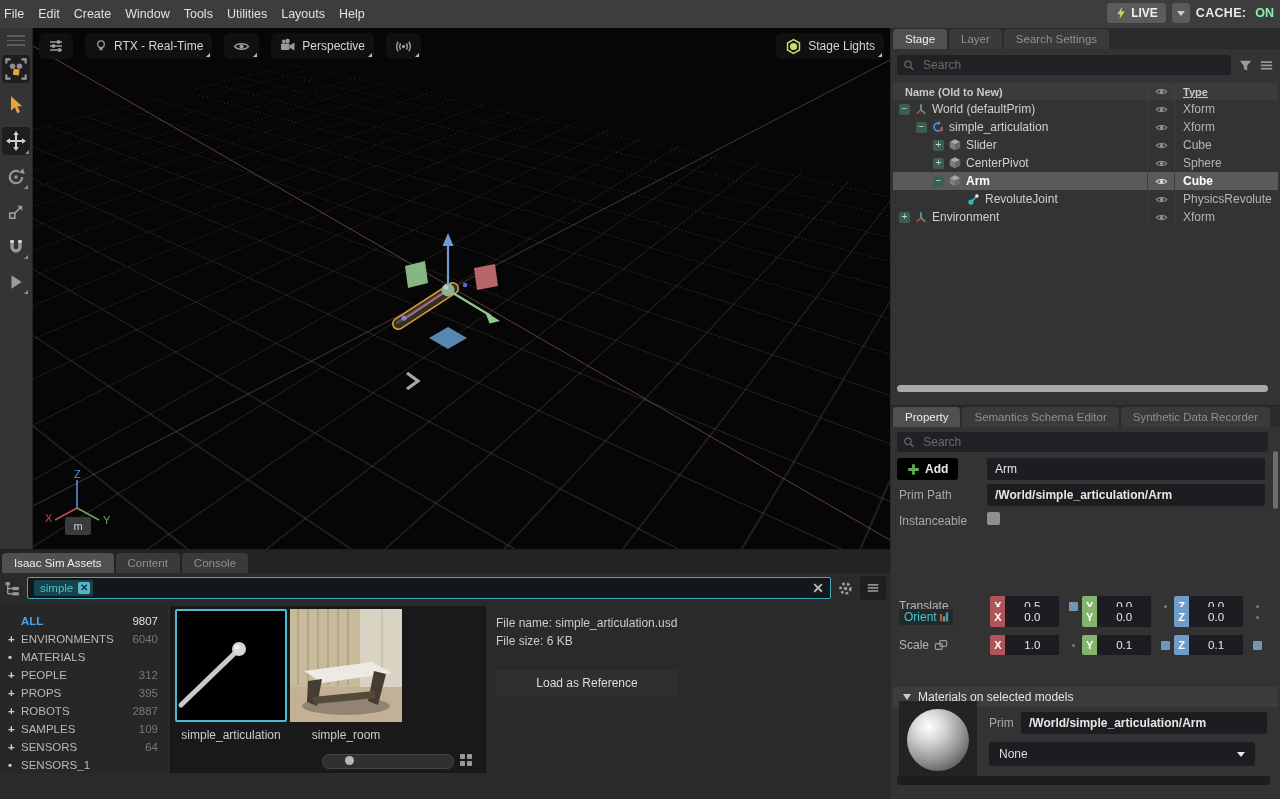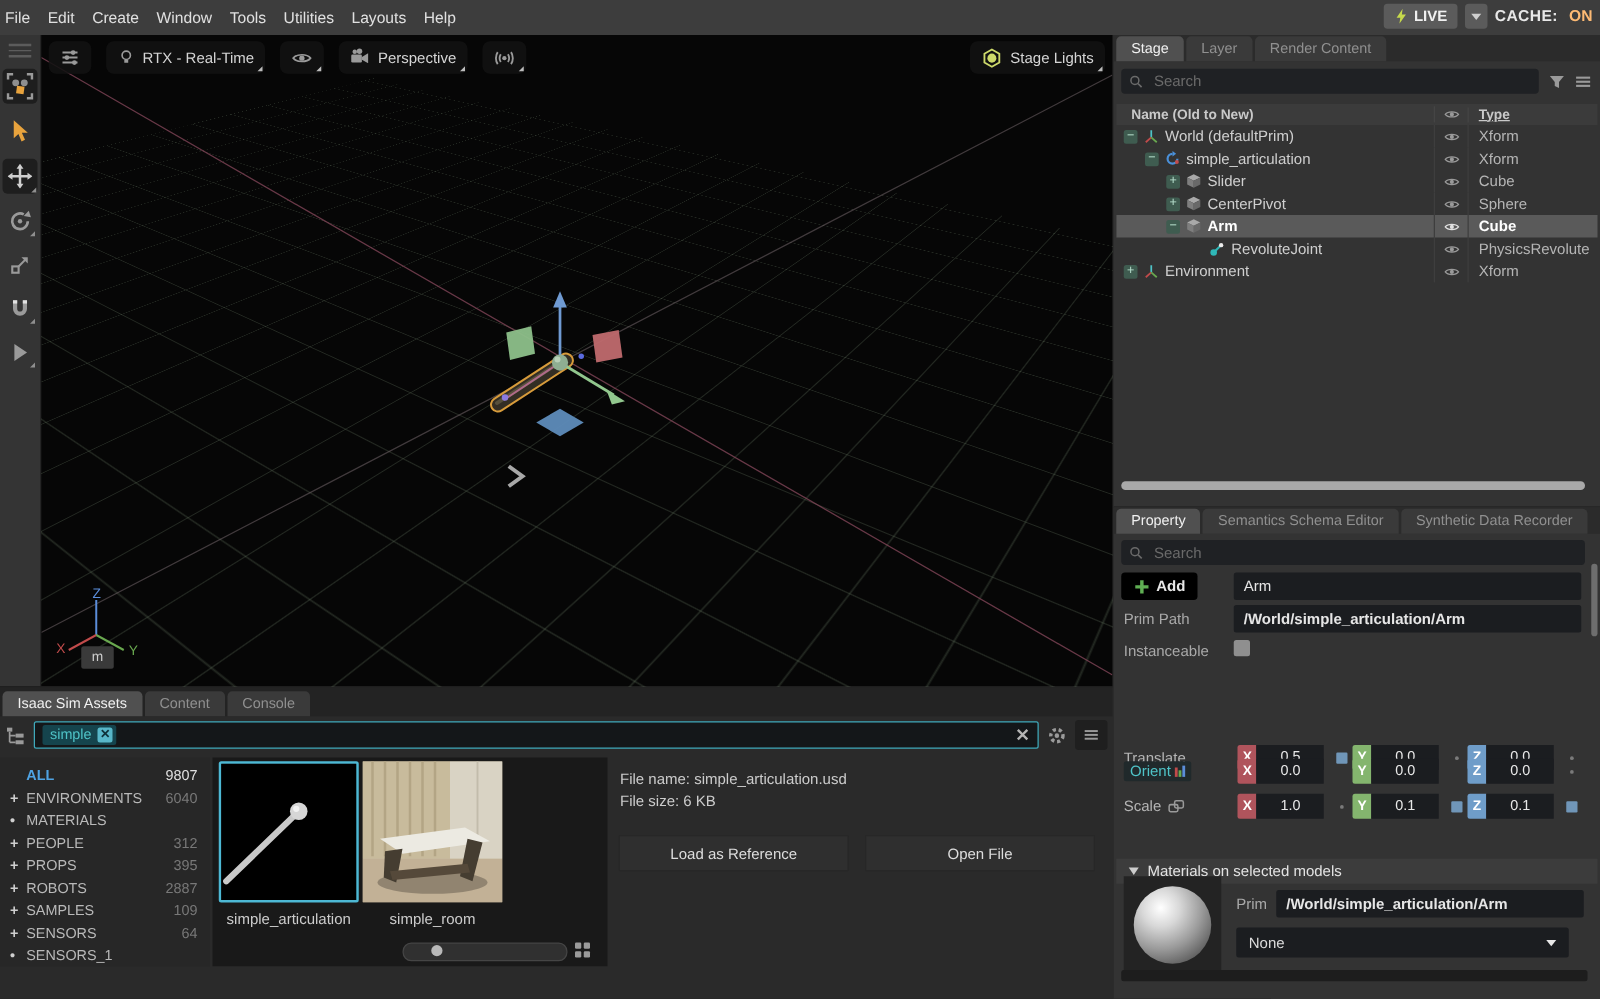--- a/index.html
+++ b/index.html
@@ -12,21 +12,21 @@
   .abs{position:absolute;}
   .ic{display:inline-block;vertical-align:middle;color:#9a9a9a;}
   
   #menubar{left:0;top:0;width:1280px;height:28px;background:#3d3d3d;display:flex;align-items:center;padding-left:4px;box-sizing:border-box;gap:14px;color:#e0e0e0;font-size:12.5px;}
   .menu-item{cursor:default;}
   #menubar-right{position:absolute;right:6px;top:3px;display:flex;align-items:center;gap:6px;}
   .live-btn{background:#5b5b5b;border-radius:3px;height:20px;display:flex;align-items:center;gap:4px;padding:0 8px;color:#f0f0f0;font-weight:bold;font-size:12px;}
   .live-dd{background:#5b5b5b;border-radius:3px;height:20px;width:18px;display:flex;align-items:center;justify-content:center;}
   .chev{width:0;height:0;border-left:4px solid transparent;border-right:4px solid transparent;border-top:5px solid #cfcfcf;}
   .cache{color:#e8e8e8;font-weight:bold;letter-spacing:.3px;}
-  .cache-on{color:#fdba74;font-weight:bold;margin-left:3px;}
+  .cache-on{color:#86efac;font-weight:bold;margin-left:3px;}
   
   #ltoolbar{left:0;top:28px;width:33px;height:521px;background:#343434;border-right:1px solid #242424;box-sizing:border-box;}
   .grip{width:18px;height:1.5px;background:#5c5c5c;margin:3px auto 0;}
   .tool{width:26px;height:26px;margin:9px auto 0;display:flex;align-items:center;justify-content:center;border-radius:4px;position:relative;}
   .tool.boxed{background:#1e1e1e;width:28px;height:28px;}
   .tool.dd::after{content:"";position:absolute;right:1px;bottom:1px;border-left:4px solid transparent;border-bottom:4px solid #8f8f8f;}
   
   #viewport{left:33px;top:28px;width:857px;height:521px;background:#060606;overflow:hidden;}
   #grid3d{position:absolute;left:-500px;top:-260px;width:1900px;height:1300px;
     background-image:
@@ -398,21 +398,21 @@
       </div>
   </div>
 </div>
 
 <div id="rpanel" class="abs">
 
   <div id="stage-sec">
     <div class="tabbar">
       <div class="tab active">Stage</div>
       <div class="tab">Layer</div>
-      <div class="tab">Render Content</div>
+      <div class="tab">Search Settings</div>
     </div>
     <div class="abs" style="left:6px;top:27px;width:334px;">
       <div class="searchbox">
         <svg class="ic" width="13" height="13" viewBox="0 0 16 16" style="color:#6a6a6a">
             <use href="#i-search"></use>
           </svg>
         <input type="text" placeholder="Search" style="">
       </div>
     </div>
     <svg class="ic abs" style="left:347px;top:30px" width="15" height="15" viewBox="0 0 16 16">
@@ -795,15 +795,14 @@
       </div>
     <div class="abs" style="left:288px;top:146px;"><svg class="ic" width="16" height="16" viewBox="0 0 16 16">
           <use href="#i-grid4"></use>
         </svg></div>
   </div>
 
   <div id="info">
     <div class="info-line" style="margin-top:10px">File name: simple_articulation.usd</div>
     <div class="info-line">File size: 6 KB</div>
     <div class="bbtn" style="left:7px">Load as Reference</div>
-    <div class="bbtn" style="left:204px">Open File</div>
   </div>
 </div>
 
 </body></html>

